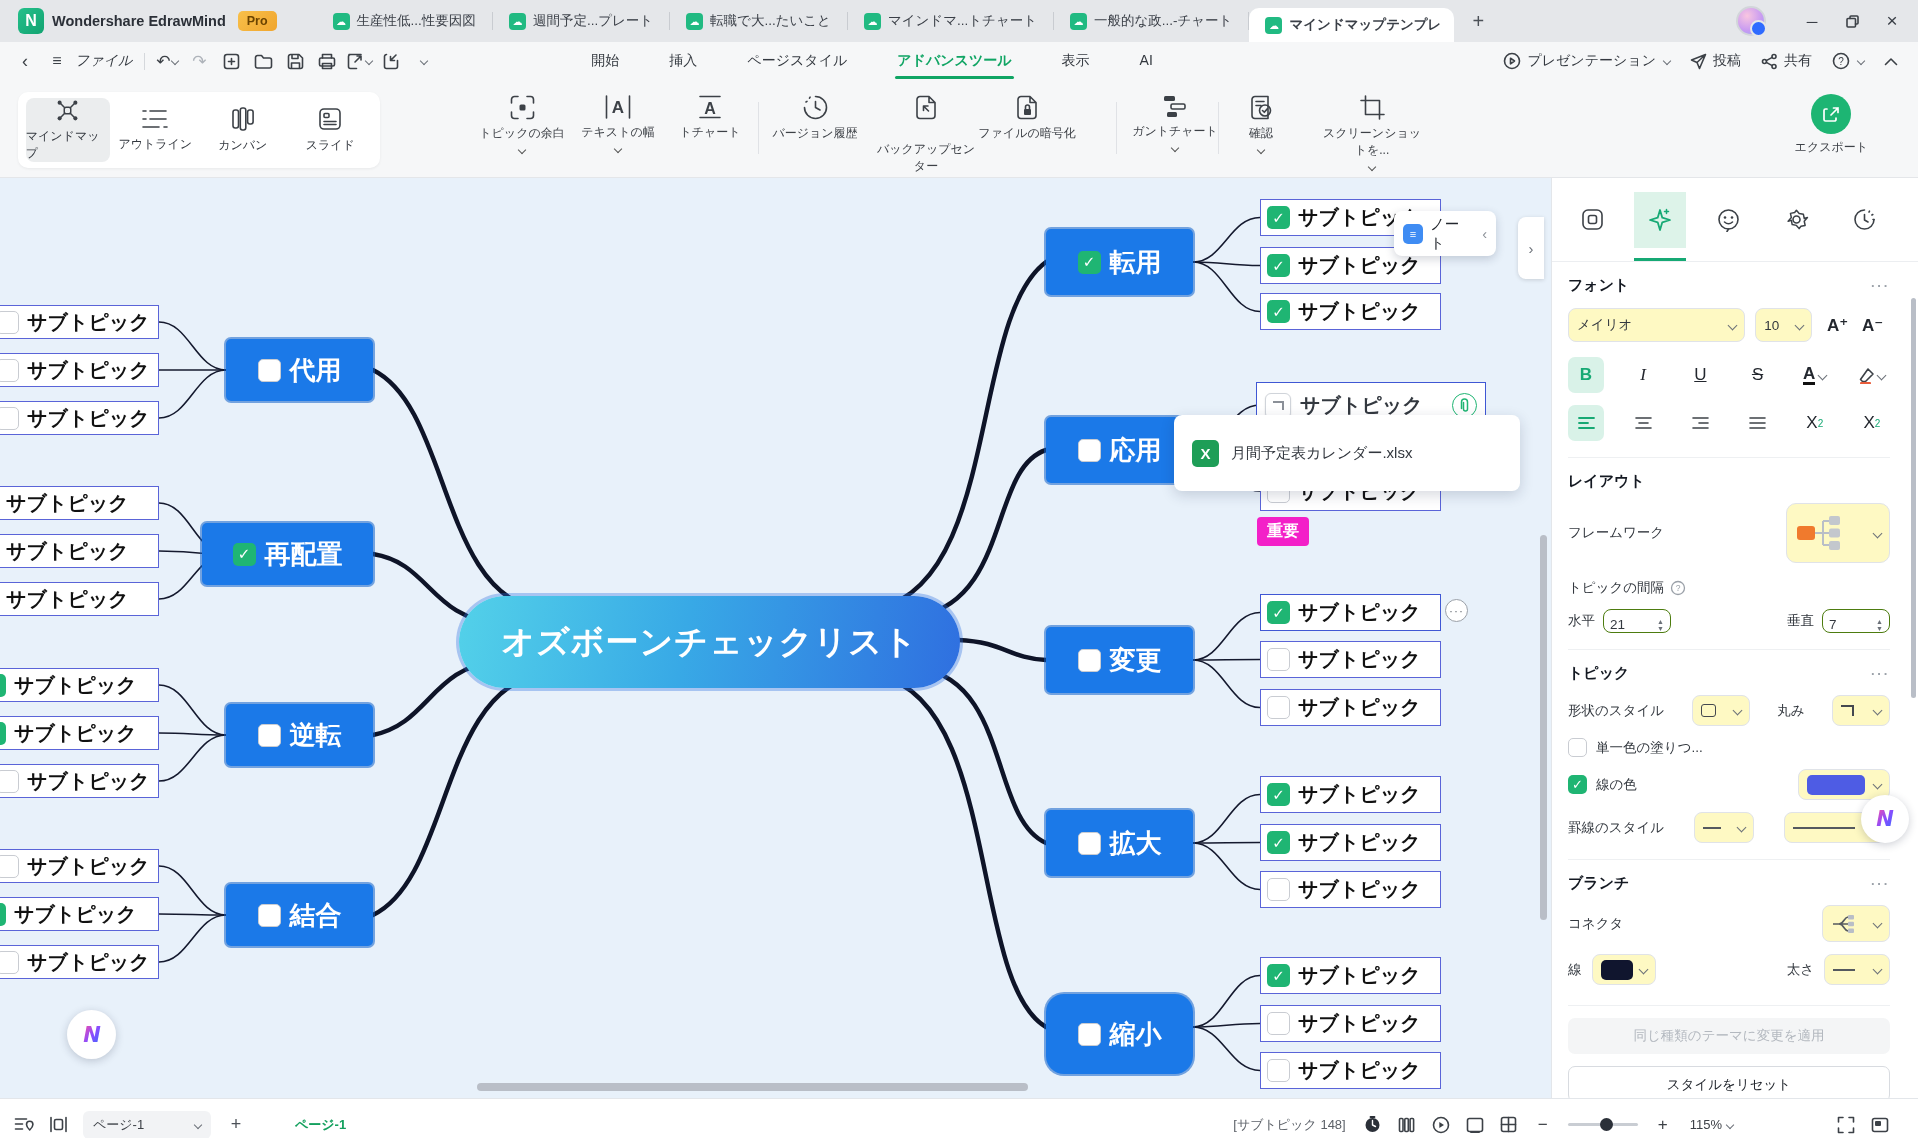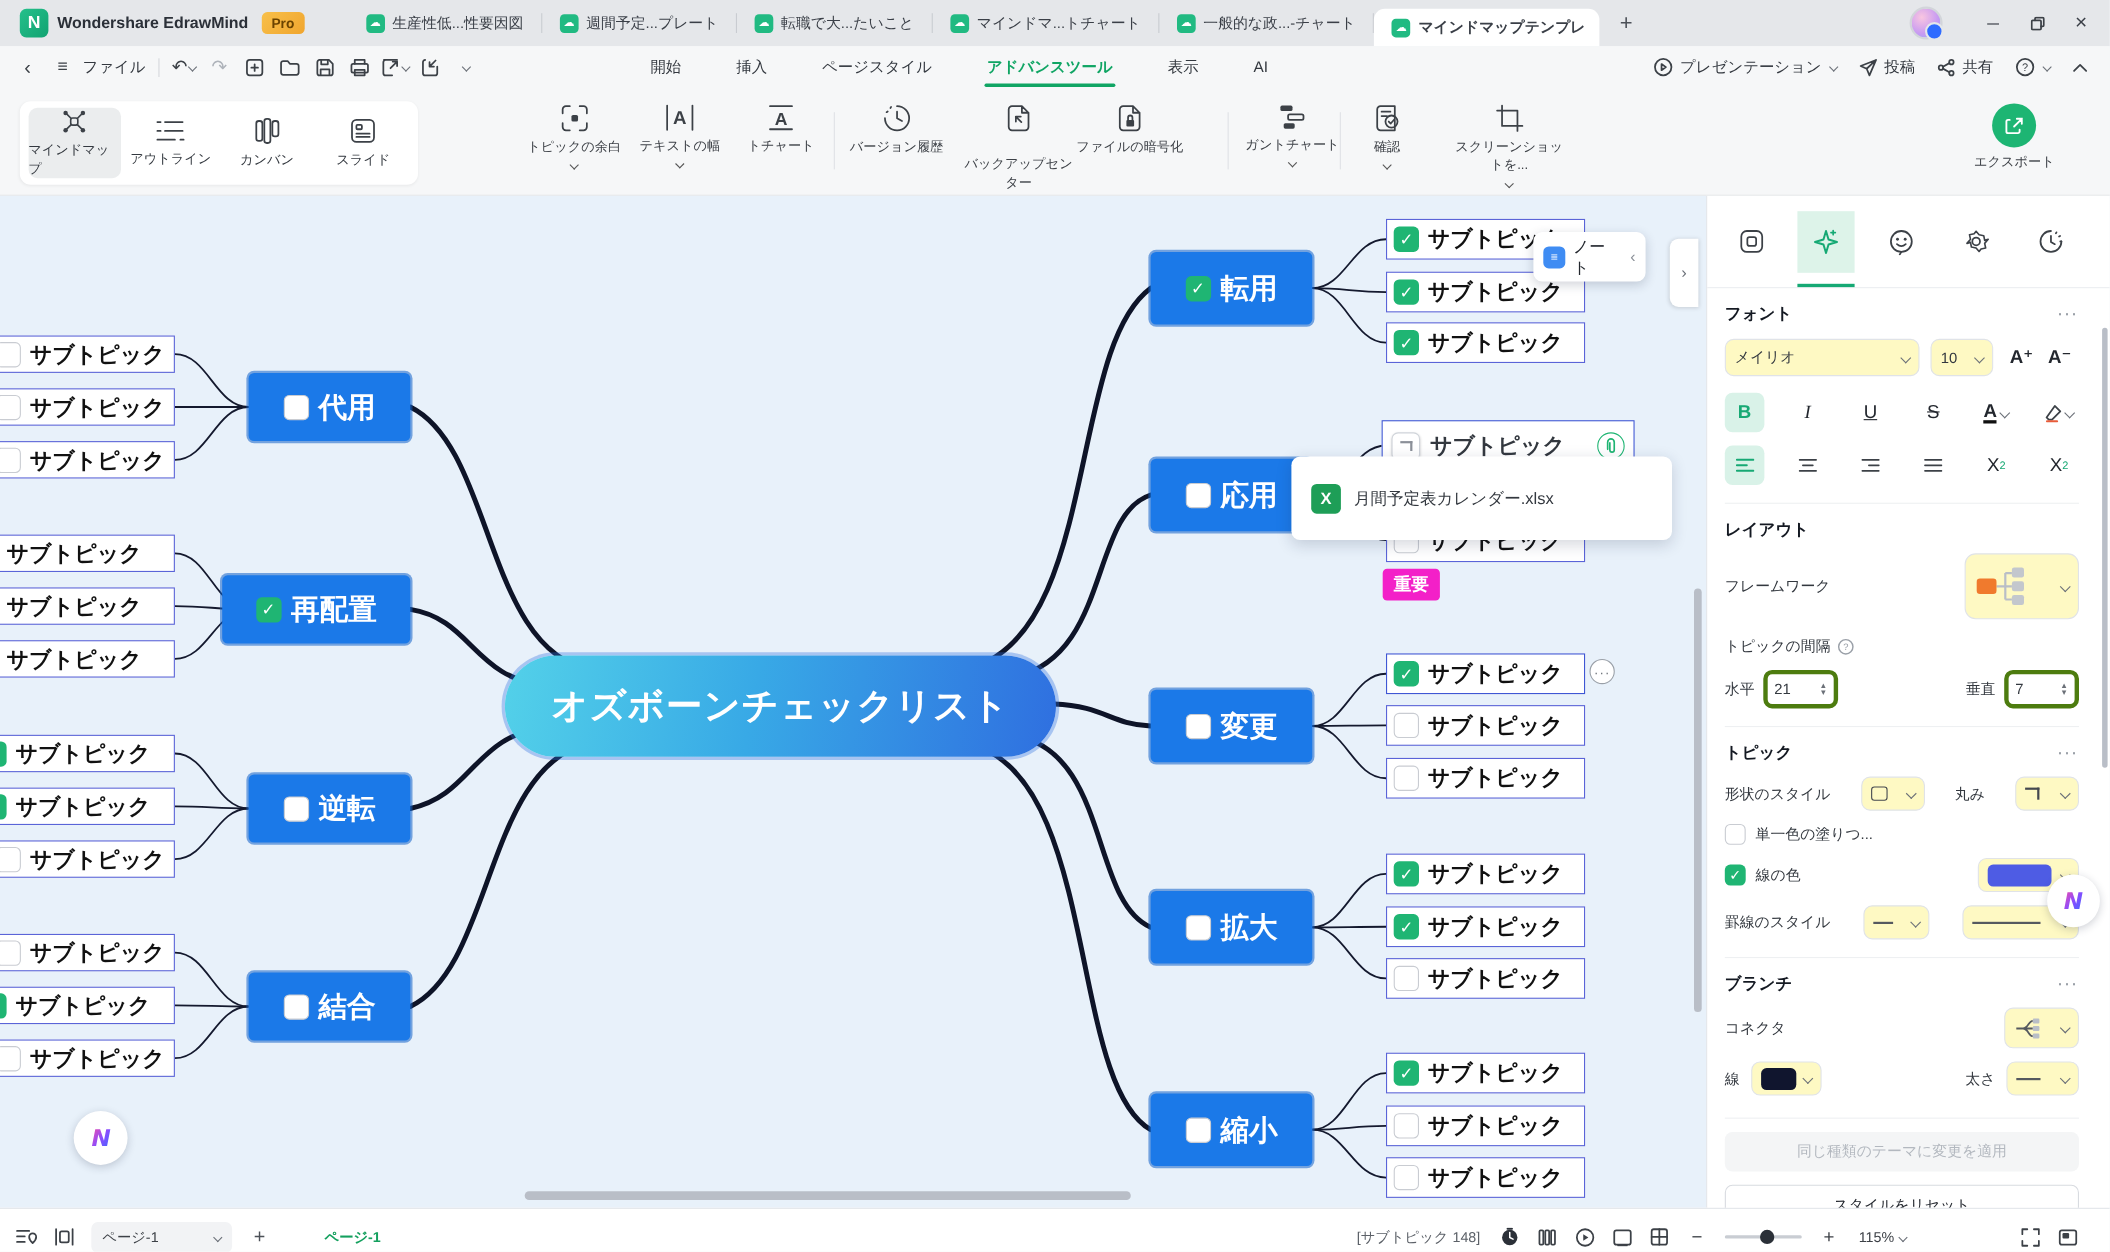--- a/index.html
+++ b/index.html
@@ -20,21 +20,21 @@
 .newtab { font-size:20px; color:#4c5158; padding:0 18px; }
 .winctrl { display:flex; align-items:center; margin-left:auto; }
 .avatar { width:30px; height:30px; border-radius:50%; background:radial-gradient(circle at 35% 30%,#f9c6e0,#c79af2 60%,#8fb0f5); border:2px solid #d2d5da; position:relative; margin-right:26px; }
 .avatar:after { content:""; position:absolute; right:-3px; bottom:-3px; width:13px; height:13px; border-radius:50%; background:#2f6bff; border:2px solid #e5e7ea; }
 .wbtn { width:40px; height:30px; display:flex; align-items:center; justify-content:center; color:#3a3f47; font-size:15px; }
 .wbtn:last-child { margin-right:6px; }
 
 
 .menubar { position:absolute; left:0; top:42px; width:1918px; height:38px; background:#f6f7f8; display:flex; align-items:center; font-size:14px; }
 .mico { color:#3c4147; display:flex; align-items:center; justify-content:center; height:26px; min-width:26px; margin:0 3px; font-size:15px; }
-.mlabel { color:#33383f; margin:0 6px 0 2px; }
+.mlabel { color:#33383f; margin:0 6px 0 2px;font-style:italic; }
 .vsep { width:1px; height:17px; background:#d5d8dc; margin:0 6px; }
 .mcaret { width:6px; height:6px; border-right:1.4px solid #6b7078; border-bottom:1.4px solid #6b7078; transform:rotate(45deg); margin-left:2px; display:inline-block; }
 .menuitems { display:flex; gap:46px; margin-left:150px; }
 .menuitem { color:#33383f; padding:7px 2px; position:relative; white-space:nowrap; }
 .menuitem.active { color:#10a564; font-weight:bold; }
 .menuitem.active:after { content:""; position:absolute; left:0; right:0; bottom:-2px; height:3px; border-radius:2px; background:#10a564; }
 .menuright { margin-left:auto; display:flex; align-items:center; gap:8px; margin-right:14px; }
 .mract { display:flex; align-items:center; gap:6px; color:#33383f; padding:4px 6px; white-space:nowrap; }
 .ic { stroke:#3c4147; fill:none; stroke-width:1.6; stroke-linecap:round; stroke-linejoin:round; }
 
@@ -83,21 +83,21 @@
 .ptab.active:after { content:""; position:absolute; bottom:0; width:52px; height:3px; background:#16a974; }
 .psec { padding:0 28px 0 16px; }
 .phdr { display:flex; align-items:center; justify-content:space-between; font-size:15px; font-weight:bold; color:#141922; margin-top:14px; }
 .dots { color:#9aa0a8; font-weight:bold; letter-spacing:2px; font-size:13px; }
 .prow { display:flex; align-items:center; margin-top:12px; }
 .dd { background:#fef9c3; border:1px solid #e0e3e8; border-radius:8px; display:flex; align-items:center; justify-content:space-between; padding:0 8px; height:34px; }
 .chev { width:7px; height:7px; border-right:1.5px solid #6b7078; border-bottom:1.5px solid #6b7078; transform:rotate(45deg); flex:none; }
 .fbtn { width:36px; height:36px; border-radius:7px; display:flex; align-items:center; justify-content:center; font-size:17px; color:#23272e; }
 .fbtn.active { background:#d9f2e8; color:#17a974; }
 .pdivider { border-top:1px solid #eef0f2; margin:16px 0 0; }
-.spinbox { border:4px solid #4d7c0f; border-radius:8px; height:35px; display:flex; align-items:center; width:68px; padding:0 6px; }
+.spinbox { border:1px solid #4d7c0f; border-radius:8px; height:24px; display:flex; align-items:flex-end; width:68px; padding:0 6px; }
 .spinarrows { margin-left:auto; display:flex; flex-direction:column; font-size:7px; color:#6b7078; line-height:7px; }
 .pcb { width:19px; height:19px; border-radius:5px; margin-right:9px; flex:none; display:flex; align-items:center; justify-content:center; font-size:13px; }
 .pcb.on { background:#1fb573; color:#fff; }
 .pcb.off { background:#fff; border:1.5px solid #c9ccd2; }
 .swatch { border-radius:5px; }
 .pbtn { display:block; width:100%; height:36px; border-radius:7px; text-align:center; line-height:36px; margin-top:12px; font-size:13.5px; }
 .pbtn.disabled { background:#f4f5f6; color:#b3b8bf; }
 .pbtn.normal { background:#fff; border:1px solid #d8dbe0; color:#23272e; }
 .pscroll { position:absolute; right:2px; top:120px; width:5px; height:400px; border-radius:3px; background:#b9bec7; }
 
@@ -437,21 +437,21 @@
         <span>応用</span>
       </div>
       <div class="node-main" style="left: 1046px; top: 449px; width: 147px; height: 66px;">
         <span class="cb u"></span>
         <span>変更</span>
       </div>
       <div class="node-main" style="left: 1046px; top: 632px; width: 147px; height: 66px;">
         <span class="cb u"></span>
         <span>拡大</span>
       </div>
-      <div class="node-main" style="left: 1046px; top: 816px; width: 147px; height: 66px;">
+      <div class="node-main" style="left: 1046px; top: 816px; width: 147px; height: 80px; border-radius: 18px;">
         <span class="cb u"></span>
         <span>縮小</span>
       </div>
       <div class="node-main" style="left: 226px; top: 161px; width: 147px; height: 62px;">
         <span class="cb u"></span>
         <span>代用</span>
       </div>
       <div class="node-main" style="left: 202px; top: 345px; width: 171px; height: 62px;">
         <span class="cb c">✓</span>
         <span>再配置</span>

